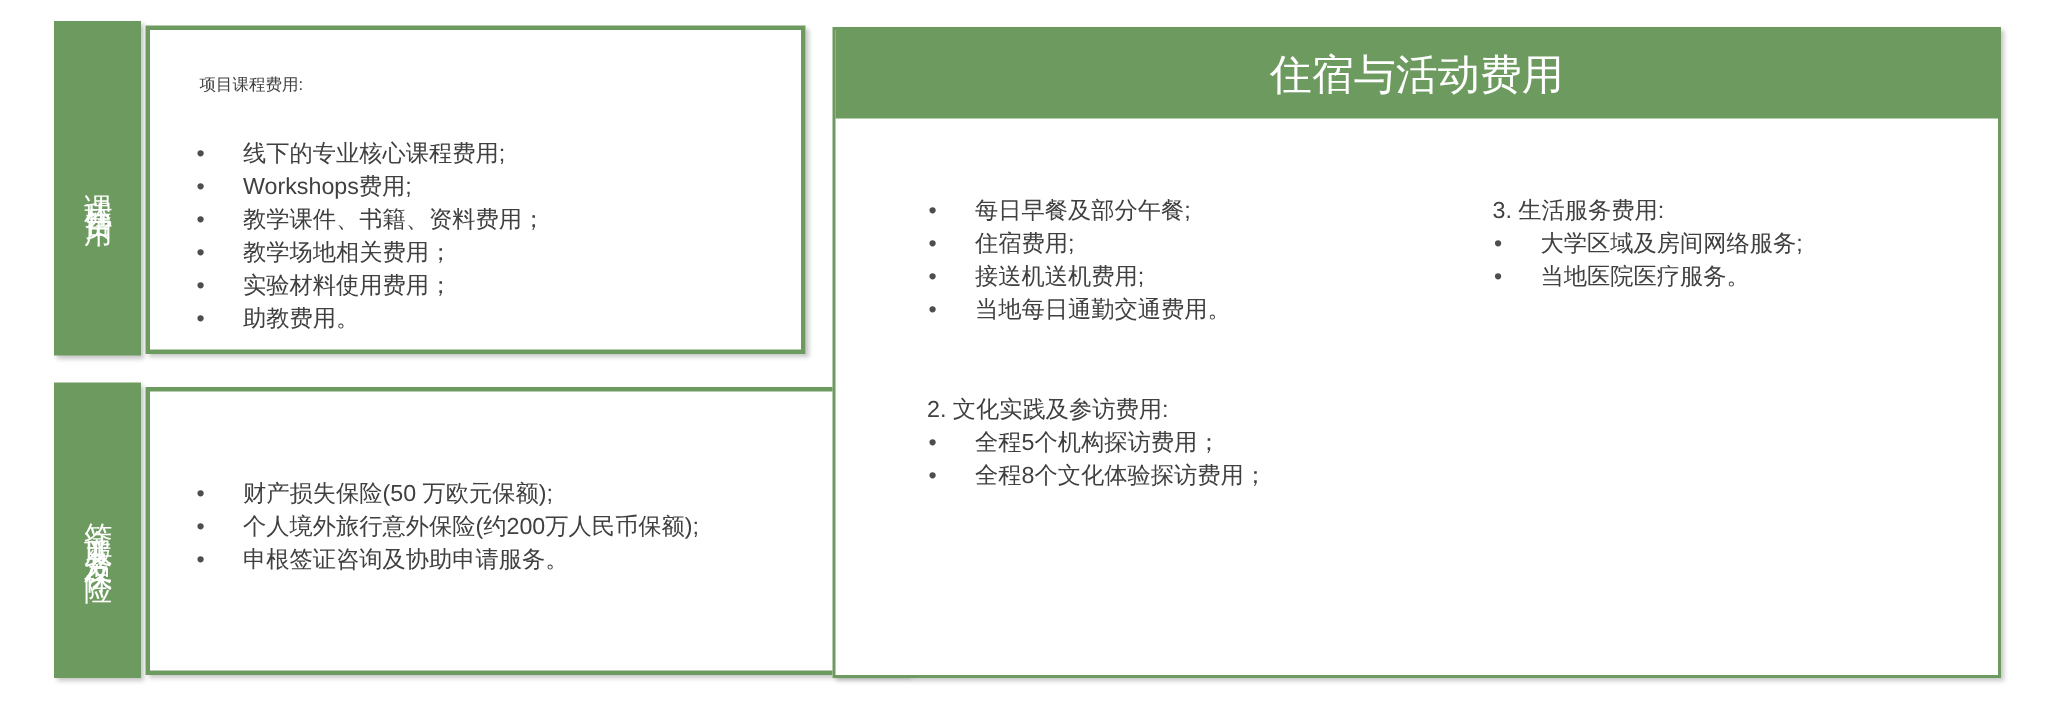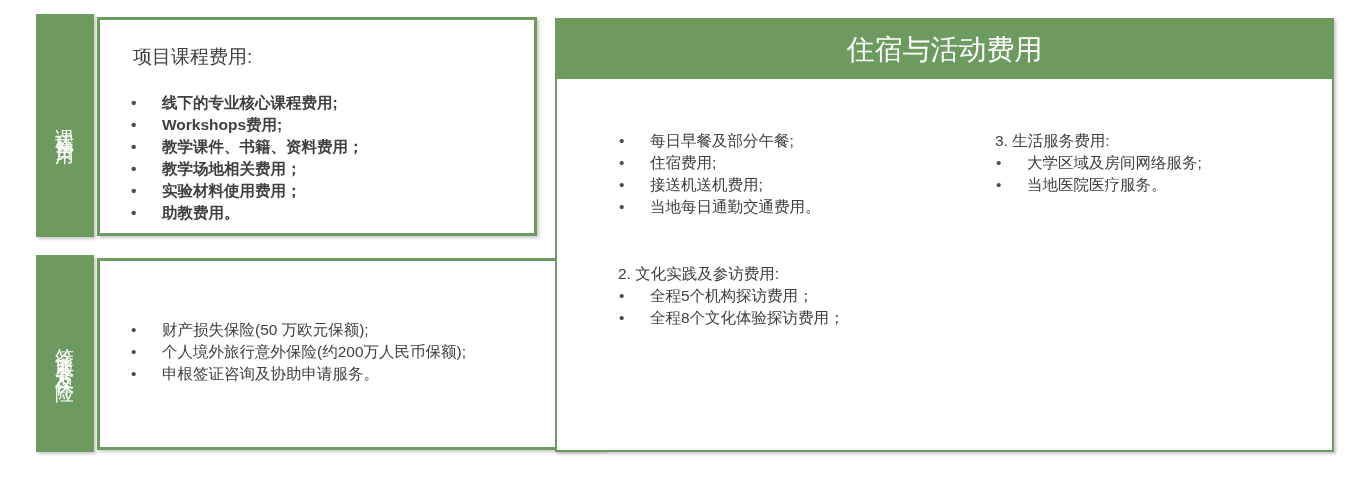--- a/index.html
+++ b/index.html
@@ -40,21 +40,21 @@
     position: absolute;
     background: #ffffff;
     border: 3px solid #6C9A5F;
     box-sizing: border-box;
   }
   .b1 { left: 97px; top: 17px;  width: 440px; height: 219px; }
   .b2 { left: 97px; top: 258px; width: 508px; height: 192px; }
 
   .box-title {
     margin: 26px 0 0 33px;
-    font-size: 19px;
+    font-size: 11px;
     line-height: 22px;
   }
 
   ul.blist {
     list-style: none;
     margin: 0;
     padding: 0;
     font-size: 15.5px;
   }
   ul.blist li {
@@ -63,21 +63,21 @@
     line-height: 22px;
     white-space: nowrap;
   }
   ul.blist li::before {
     content: "\2022";
     position: absolute;
     left: 1px;
     top: 0;
     color: #4d4d4d;
   }
-  .b1 ul.blist { margin: 24px 0 0 30px; font-weight: bold; }
+  .b1 ul.blist { margin: 24px 0 0 30px; }
   .b2 ul.blist { margin: 58px 0 0 30px; }
 
   
   .right-panel {
     position: absolute;
     left: 555px; top: 18px;
     width: 779px; height: 434px;
     background: #ffffff;
     border: 2px solid #6C9A5F;
     box-sizing: border-box;

